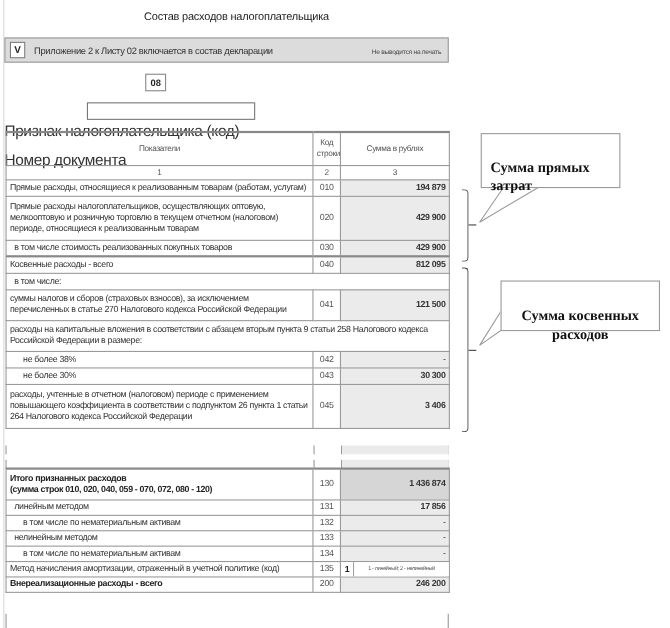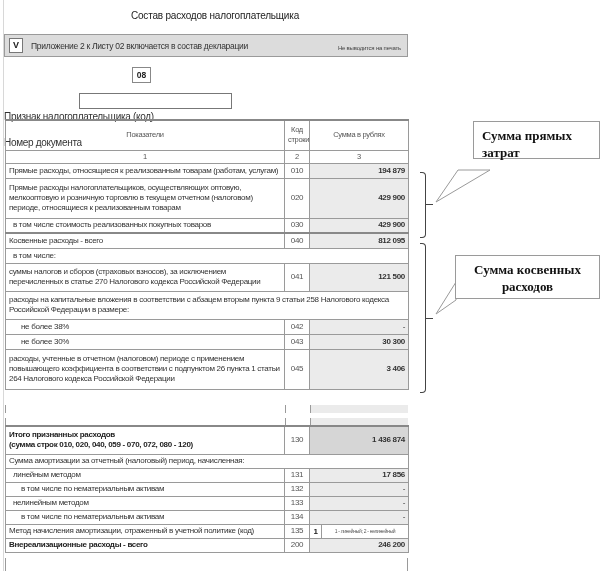--- a/index.html
+++ b/index.html
@@ -8,21 +8,21 @@
 
     .frame { position: absolute; left: 3px; top: 0; width: 410px; height: 571px; border-left: 1px solid #d8d8d8; }
 
     .form-title { position: absolute; left: 0; width: 410px; top: 10px; text-align: center; font-size: 10px; color: #222; letter-spacing: -0.2px; padding-left: 20px; }
 
     .include-bar { position: absolute; left: 4px; top: 34px; width: 404px; height: 23px; background: #dcdcdc; border: 1px solid #9a9a9a; }
     .include-check { position: absolute; left: 4px; top: 3px; width: 14px; height: 15px; background: #fff; border: 1px solid #777; font-size: 9px; font-weight: bold; text-align: center; line-height: 13px; color: #222; }
     .include-label { position: absolute; left: 26px; top: 6px; font-size: 8.5px; color: #333; letter-spacing: -0.3px; }
     .noprint-label { position: absolute; right: 6px; top: 10px; font-size: 6px; color: #444; letter-spacing: -0.2px; }
 
-    .row-field { position: absolute; left: 4px; font-size: 10px; color: #333; letter-spacing: -0.3px; margin-top: 40px; }
+    .row-field { position: absolute; left: 4px; font-size: 14px; color: #333; letter-spacing: -0.3px; margin-top: 40px; }
     .code-box { position: absolute; left: 132px; top: 67px; width: 19px; height: 16px; border: 1px solid #888; background: #fff; font-size: 8.5px; font-weight: bold; text-align: center; line-height: 14px; color: #222; }
     .doc-input { position: absolute; left: 79px; top: 93px; width: 153px; height: 16px; border: 1px solid #777; background: #fff; }
 
     table.grid { position: absolute; left: 5px; border-collapse: collapse; table-layout: fixed; width: 403px; }
     table.grid td { border: 1px solid #9a9a9a; font-size: 8px; color: #333; letter-spacing: -0.3px; padding: 1px 3px; line-height: 10px; vertical-align: middle; }
     table.grid col.c1 { width: 279px; }
     table.grid col.c2 { width: 25px; }
     table.grid col.c3 { width: 99px; }
     .grid td.code { text-align: center; color: #555; }
     .grid td.sum { background: #ebebeb; text-align: right; font-weight: bold; color: #333; }
@@ -151,23 +151,20 @@
   <tbody>
       <tr style="height:28px;" class="thick-top">
     <td class="bold">
       <div>Итого признанных расходов</div>
       <div>(сумма строк 010, 020, 040, 059 - 070, 072, 080 - 120)</div>
     </td>
     <td class="code">130</td>
     <td class="sum dark">1 436 874</td>
   </tr>
   <tr style="height:14px;">
-    <td colspan="3">Сумма амортизации за отчетный (налоговый) период, начисленная:</td>
-  </tr>
-  <tr style="height:14px;">
     <td class="ind1">линейным методом</td>
     <td class="code">131</td>
     <td class="sum">17 856</td>
   </tr>
   <tr style="height:14px;">
     <td class="ind2">в том числе по нематериальным активам</td>
     <td class="code">132</td>
     <td class="sum" style="font-weight:normal;">-</td>
   </tr>
   <tr style="height:14px;">
@@ -203,14 +200,14 @@
 <div class="bracket-tick" style="left:426px; top:204px;"></div>
 
 <div class="bracket" style="left:420px; top:243px; height:150px;"></div>
 <div class="bracket-tick" style="left:426px; top:318px;"></div>
 
 <svg class="tails">
   <polygon points="458,170 436,202 490,170" fill="#ffffff" stroke="#9a9a9a" stroke-width="1"></polygon>
   <polygon points="456,282 436,314 456,300" fill="#ffffff" stroke="#9a9a9a" stroke-width="1"></polygon>
 </svg>
 
-<div class="callout" style="left:437px; top:121px; width:127px; height:38px; padding:5px 8px;margin-left:36px;">Сумма прямых затрат</div>
-<div class="callout" style="left:455px; top:255px; width:145px; height:44px; padding:5px 6px; text-align:center;">Сумма косвенных расходов</div>
+<div class="callout" style="left:437px; top:121px; width:127px; height:50px; padding:21px 8px;">Сумма прямых затрат</div>
+<div class="callout" style="left:455px; top:255px; width:145px; height:44px; padding:22px 6px; text-align:center;">Сумма косвенных расходов</div>
 
 </body></html>

